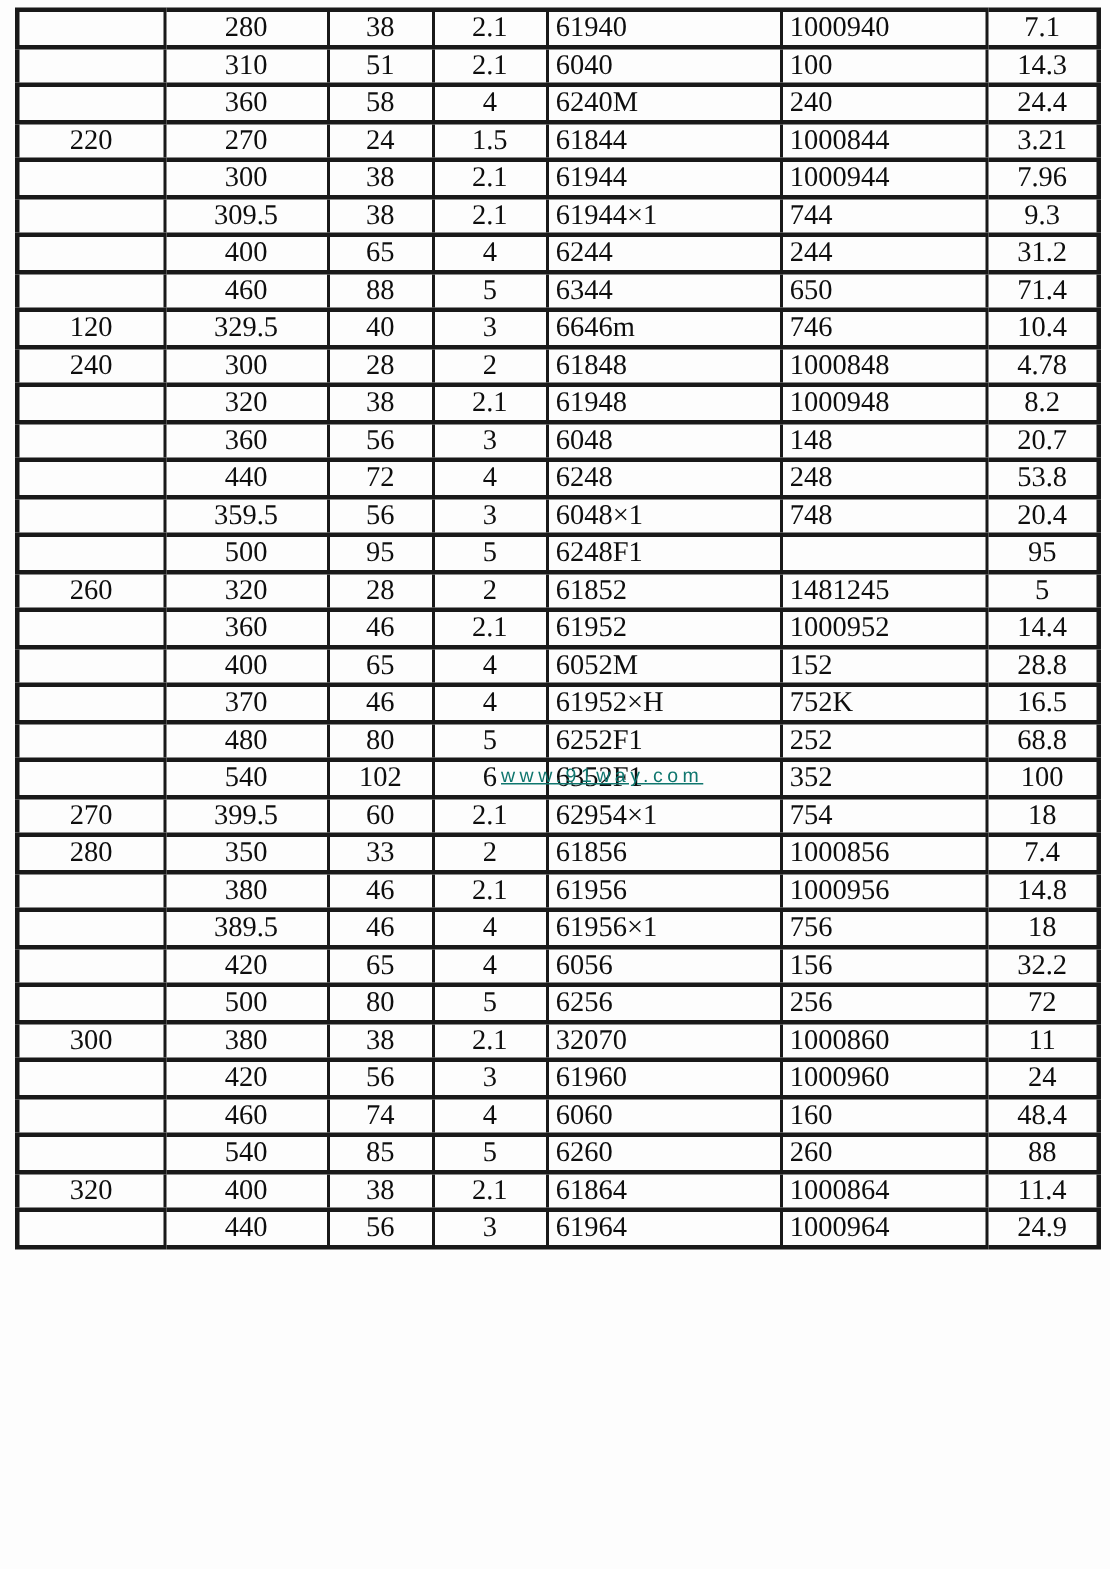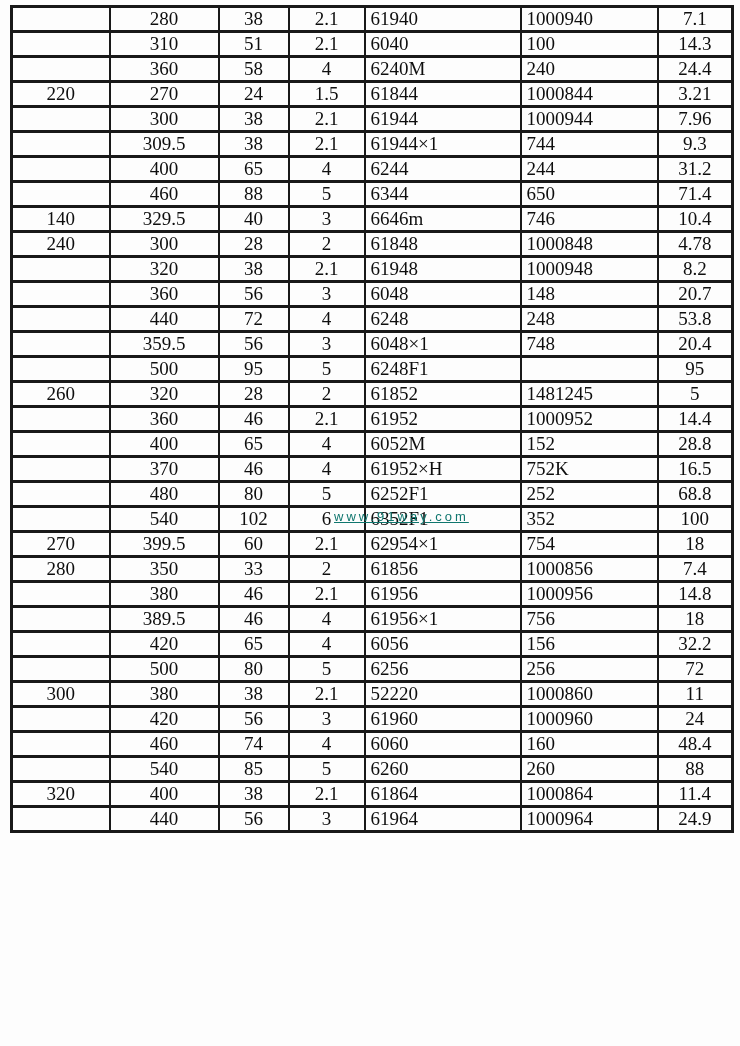--- a/index.html
+++ b/index.html
@@ -139,21 +139,21 @@
         <tr>
           <td></td>
           <td>460</td>
           <td>88</td>
           <td>5</td>
           <td>6344</td>
           <td>650</td>
           <td>71.4</td>
         </tr>
         <tr>
-          <td>140</td>
+          <td>120</td>
           <td>329.5</td>
           <td>40</td>
           <td>3</td>
           <td>6646m</td>
           <td>746</td>
           <td>10.4</td>
         </tr>
         <tr>
           <td>240</td>
           <td>300</td>
@@ -314,21 +314,21 @@
           <td>5</td>
           <td>6256</td>
           <td>256</td>
           <td>72</td>
         </tr>
         <tr>
           <td>300</td>
           <td>380</td>
           <td>38</td>
           <td>2.1</td>
-          <td>52220</td>
+          <td>32070</td>
           <td>1000860</td>
           <td>11</td>
         </tr>
         <tr>
           <td></td>
           <td>420</td>
           <td>56</td>
           <td>3</td>
           <td>61960</td>
           <td>1000960</td>

